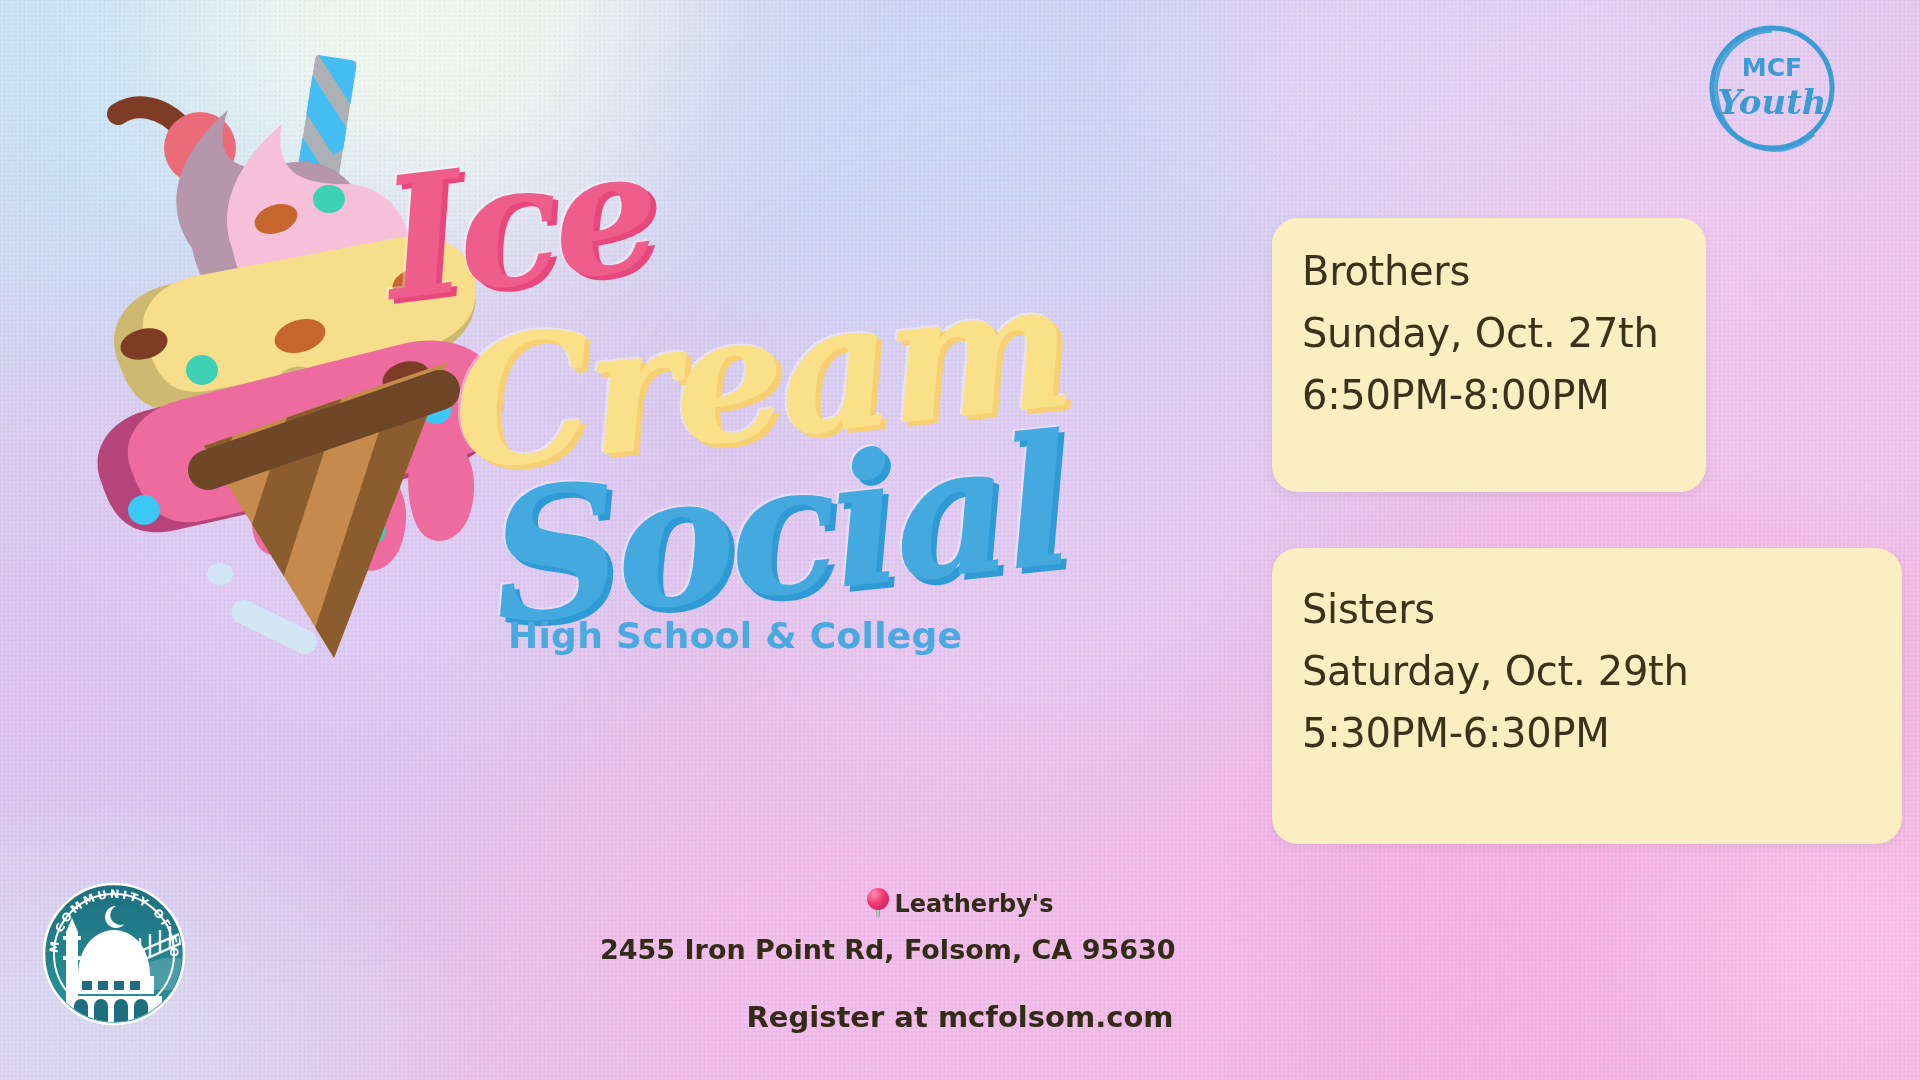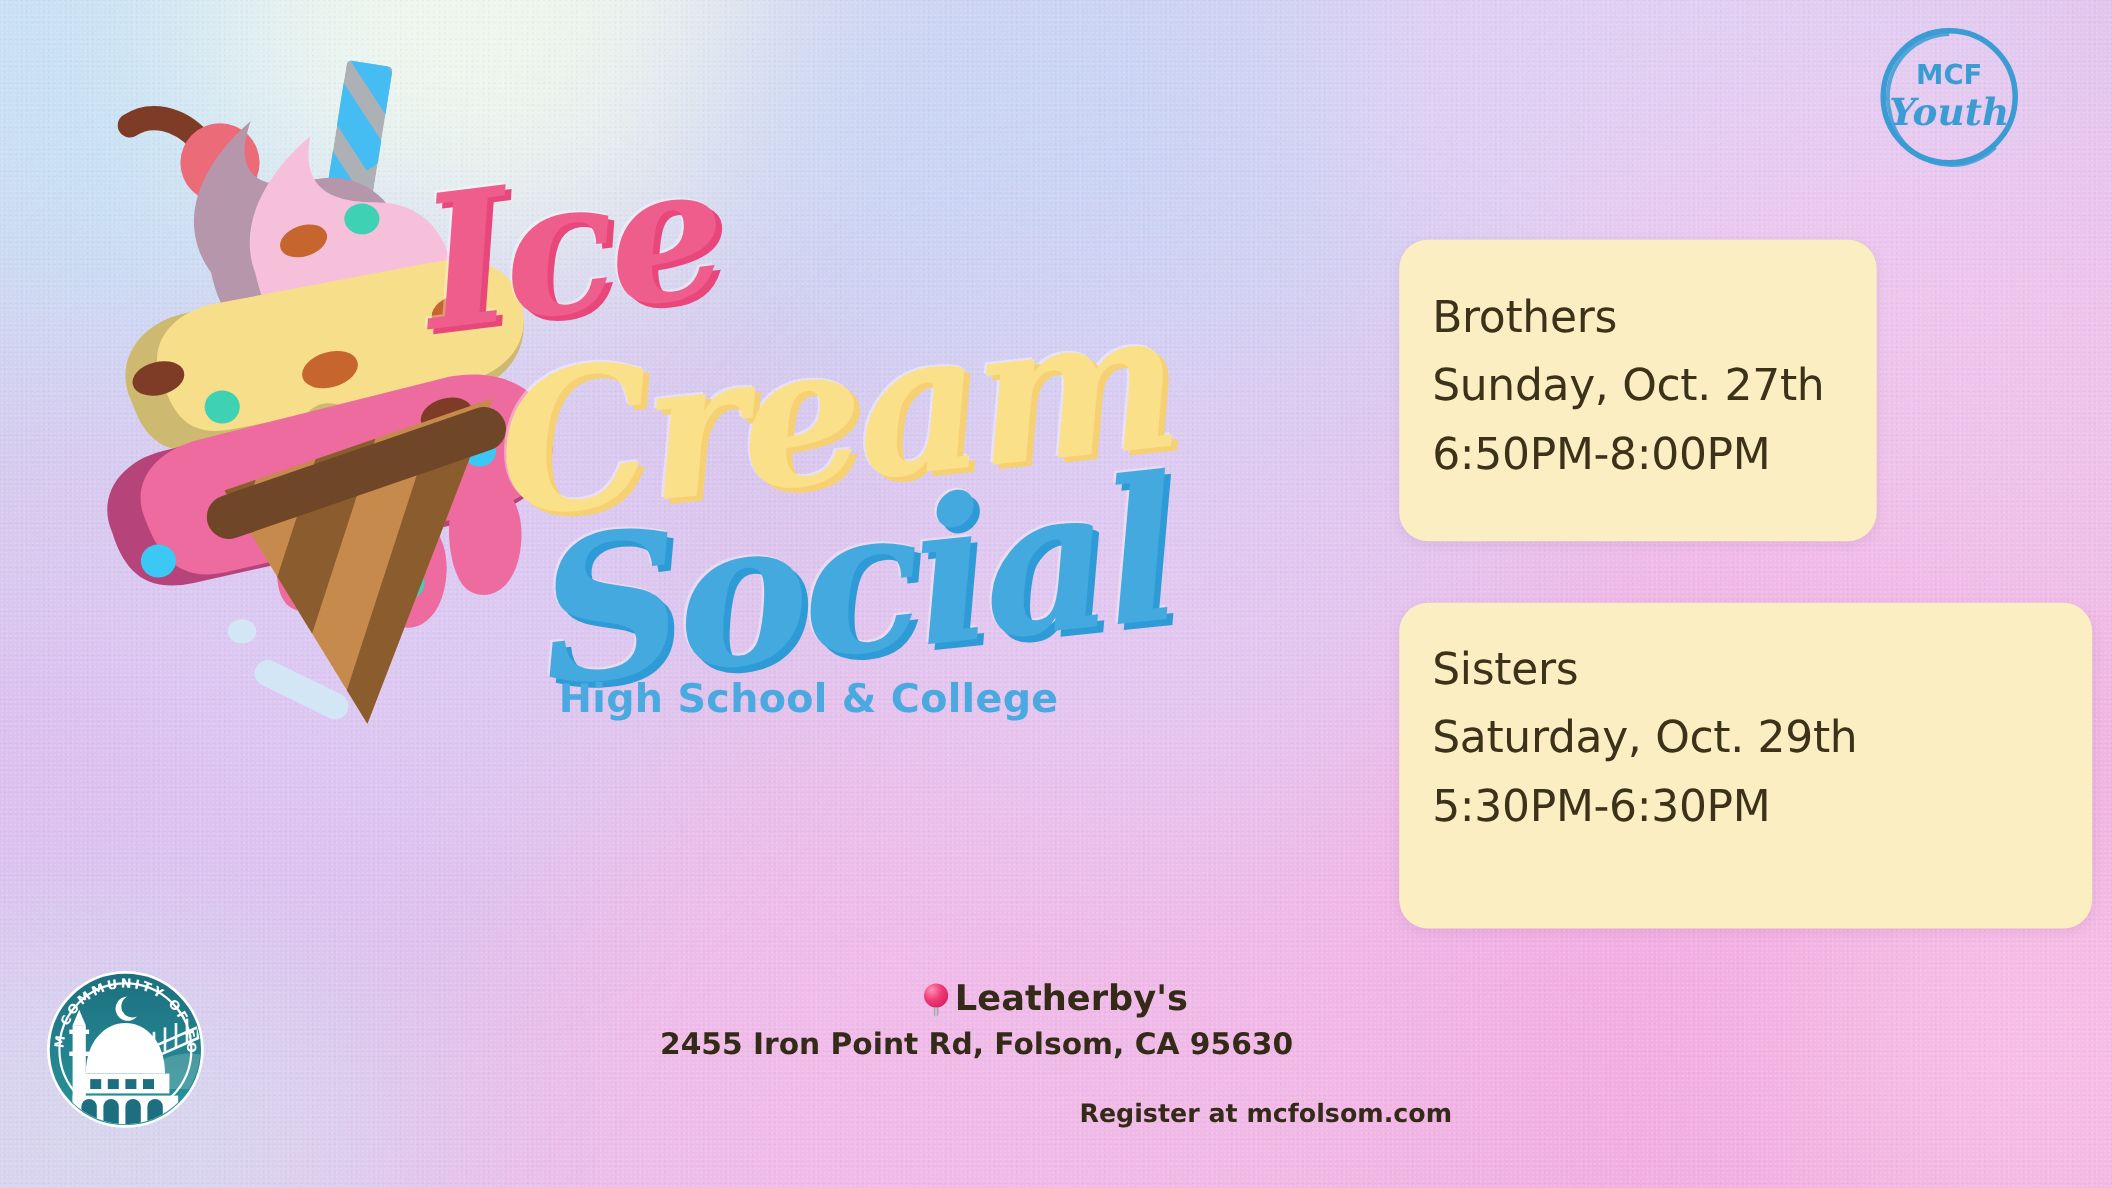--- a/index.html
+++ b/index.html
@@ -86,32 +86,32 @@
     position:absolute;
     background:#faeec2;
     border-radius:26px;
     box-shadow:0 3px 10px rgba(120,90,140,.13);
     font-family:"DejaVu Sans",sans-serif;
     color:#3c3219;
   }
   #card-brothers{left:1272px;top:218px;width:434px;height:274px;}
   #card-sisters{left:1272px;top:548px;width:630px;height:296px;}
   .card .lines{
-    position:absolute;left:30px;top:40px;right:14px;
+    position:absolute;left:30px;top:22px;right:14px;
   }
   .card .ln{
     font-size:40px;line-height:1.55;font-weight:400;white-space:nowrap;
     letter-spacing:-.3px;
   }
   #card-sisters .lines{top:30px;}
 
   
   #venue{
     position:absolute;left:600px;top:888px;width:720px;text-align:center;
-    font-family:"DejaVu Sans",sans-serif;font-weight:700;font-size:32px;
+    font-family:"DejaVu Sans",sans-serif;font-weight:700;font-size:24px;
     color:#332a18;white-space:nowrap;
   }
   #venue .pin{
     display:inline-block;width:22px;height:30px;position:relative;
     vertical-align:-6px;margin-right:6px;
   }
   #venue .pin i{
     position:absolute;left:9px;top:11px;width:4px;height:19px;
     background:linear-gradient(90deg,#9c9ea6,#cfd2d8,#8e9098);
     border-radius:2px;
@@ -119,22 +119,22 @@
   #venue .pin b{
     position:absolute;left:0;top:0;width:22px;height:22px;border-radius:50%;
     background:radial-gradient(circle at 32% 28%,#ff8fb6 0%,#f23a74 42%,#c2175a 100%);
   }
   #address{
     position:absolute;left:600px;top:934px;width:720px;
     font-family:"DejaVu Sans",sans-serif;font-weight:700;font-size:27px;
     color:#332a18;white-space:nowrap;
   }
   #register{
-    position:absolute;left:600px;top:1000px;width:720px;text-align:right;
-    font-family:"DejaVu Sans",sans-serif;font-weight:700;font-size:23px;
+    position:absolute;left:600px;top:1000px;width:720px;text-align:center;
+    font-family:"DejaVu Sans",sans-serif;font-weight:700;font-size:29px;
     color:#332a18;white-space:nowrap;
   }
 
   
   #mcf-youth-logo{position:absolute;left:1702px;top:18px;width:140px;height:140px;}
   #mcf-folsom-logo{position:absolute;left:38px;top:878px;width:152px;height:152px;}
 </style>
 </head>
 <body>
 

